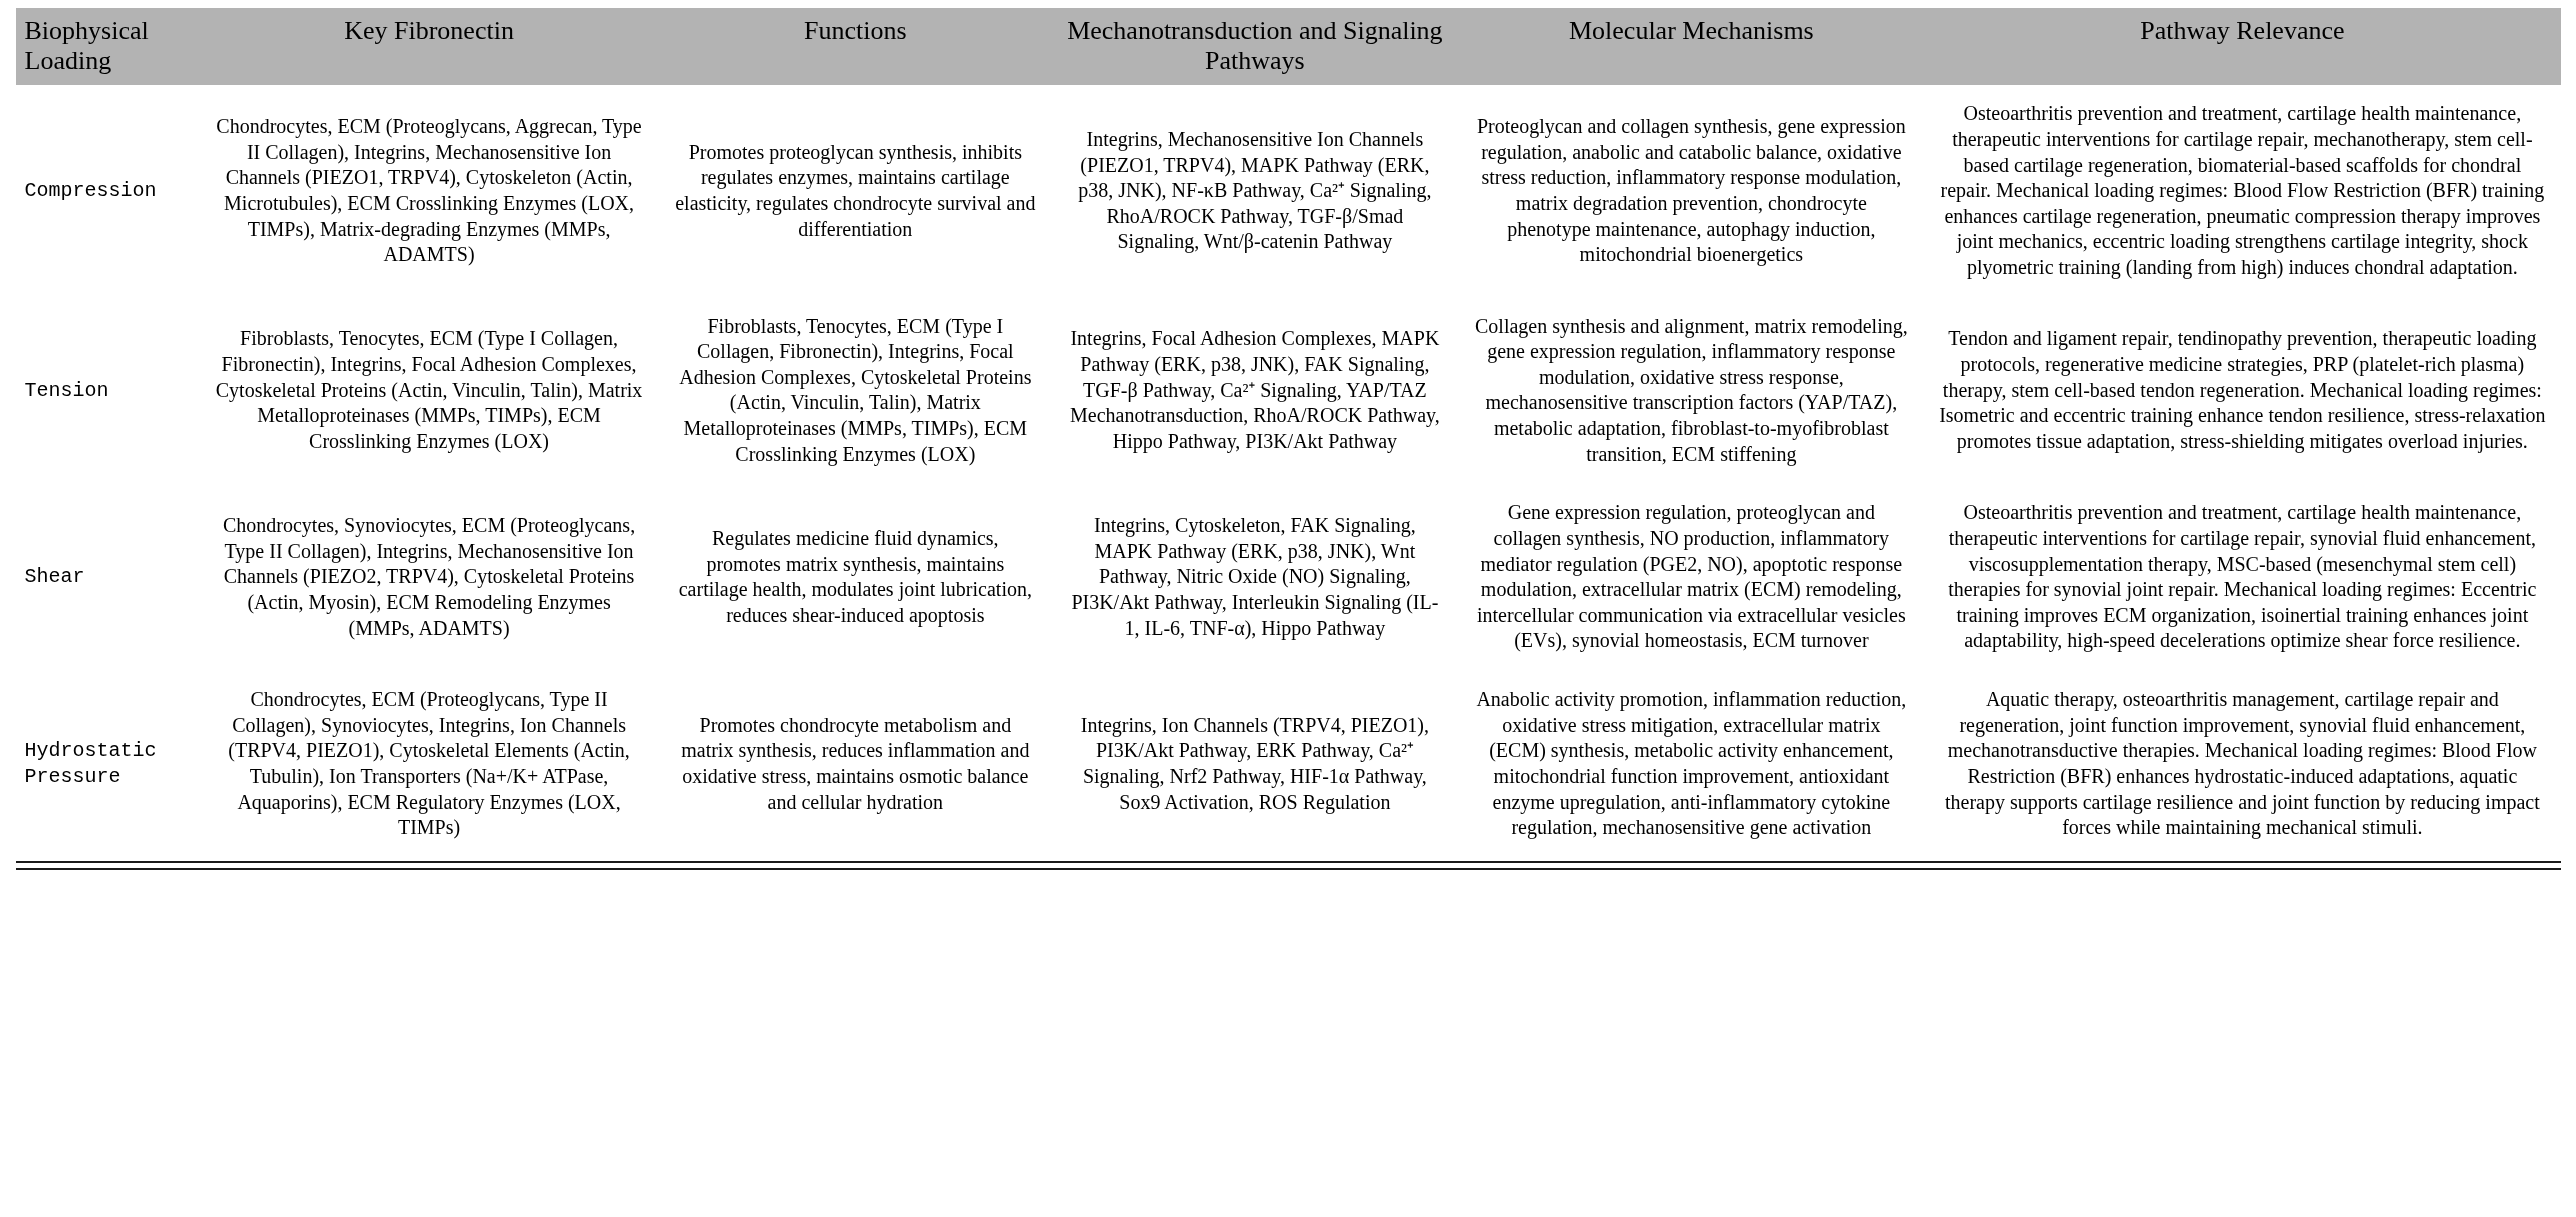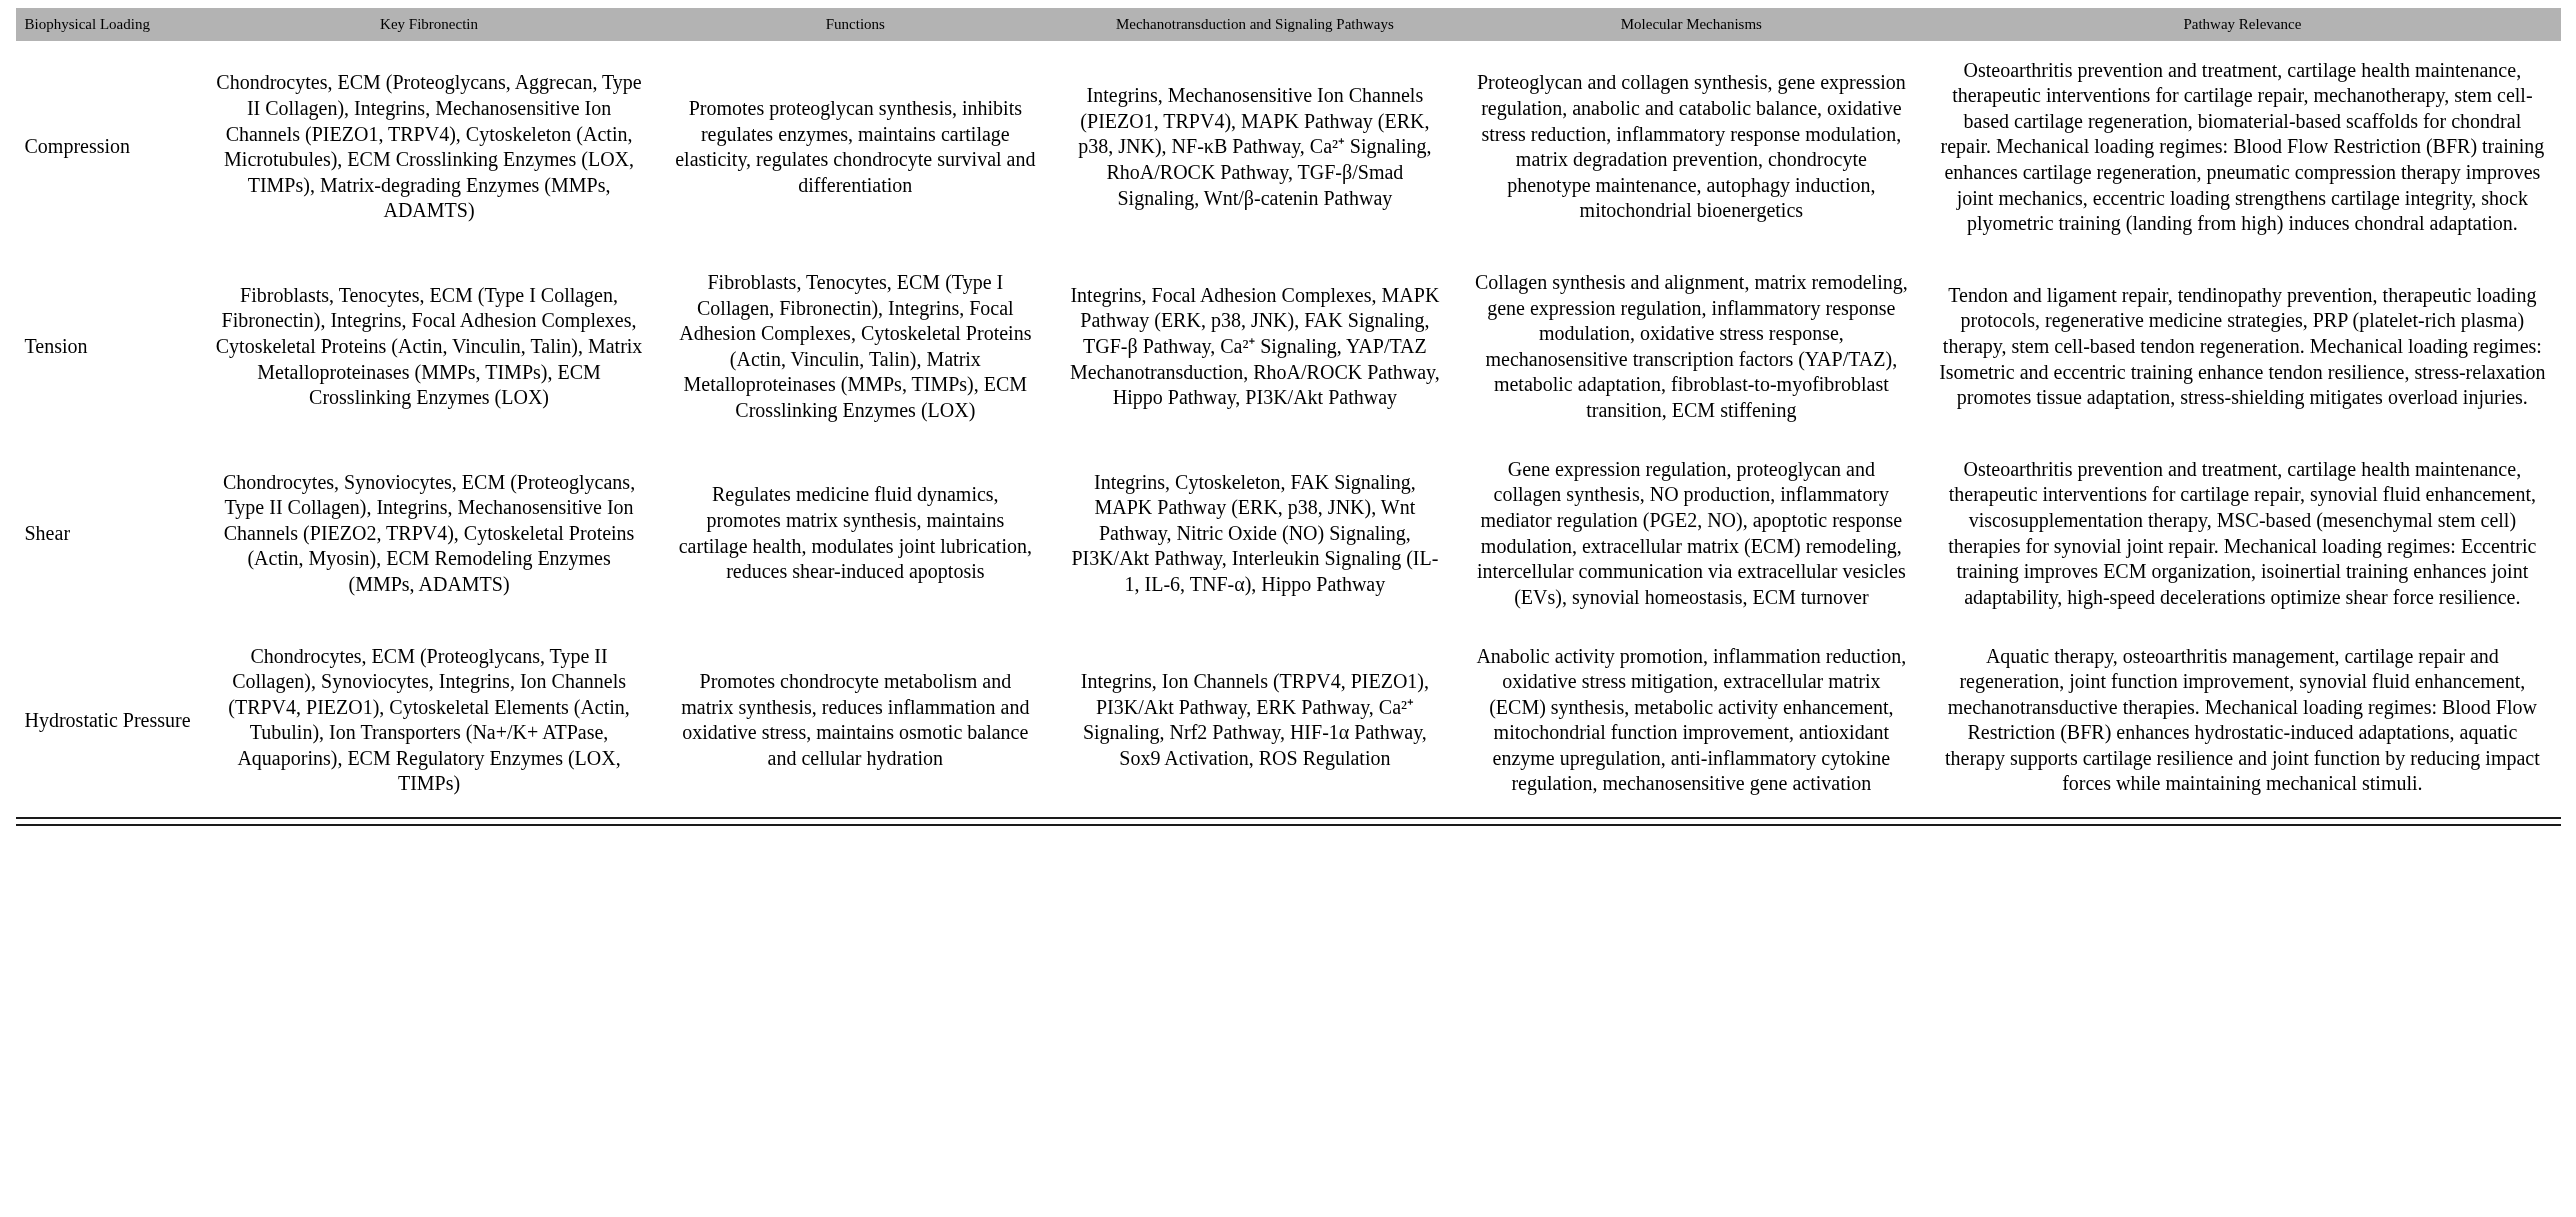--- a/index.html
+++ b/index.html
@@ -21,21 +21,21 @@
   }
   table.matrix {
     width: 100%;
     border-collapse: collapse;
     table-layout: fixed;
     margin-top: 7.8px;
   }
   table.matrix thead th {
     background: #b3b3b3;
     font-weight: normal;
-    font-size: 15px;
+    font-size: 26px;
     line-height: 1.18;
     padding: 7.8px 9px;
     vertical-align: top;
     border: none;
     text-align: center;
   }
   table.matrix thead th.col-0 {
     text-align: left;
   }
   table.matrix tbody td {
@@ -44,20 +44,21 @@
     padding: 16.6px 14.4px;
     vertical-align: middle;
     text-align: center;
     border: none;
     background: #ffffff;
   }
   table.matrix tbody td.col-0 {
     text-align: left;
     padding-left: 9px;
     padding-right: 5.5px;
+    font-family: Liberation Mono, monospace;
   }
   
   col.c0 { width: 7.2%; }
   col.c1 { width: 18.1%; }
   col.c2 { width: 15.4%; }
   col.c3 { width: 16.0%; }
   col.c4 { width: 18.3%; }
   col.c5 { width: 25.0%; }
   .bottom-rules {
     margin-top: 3.3px;

